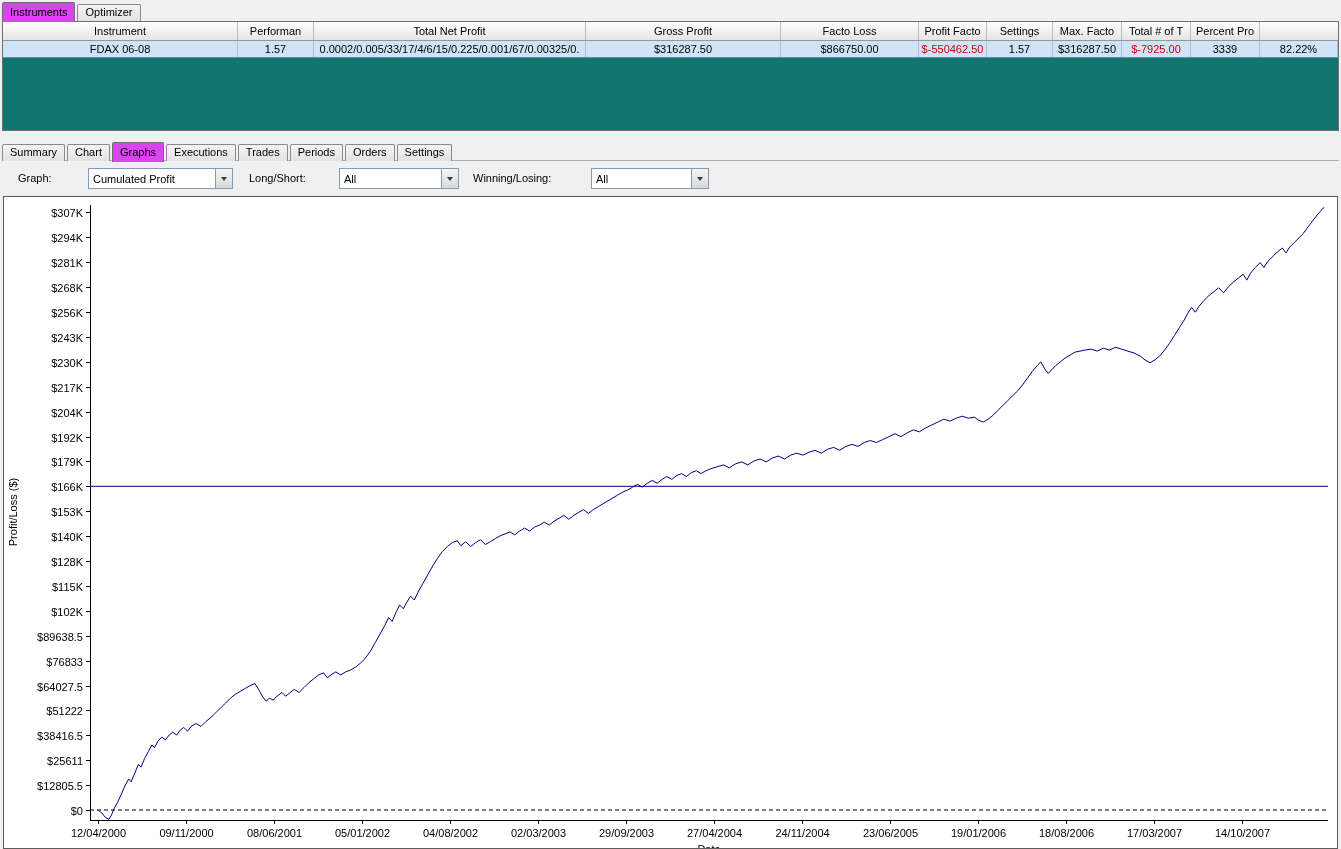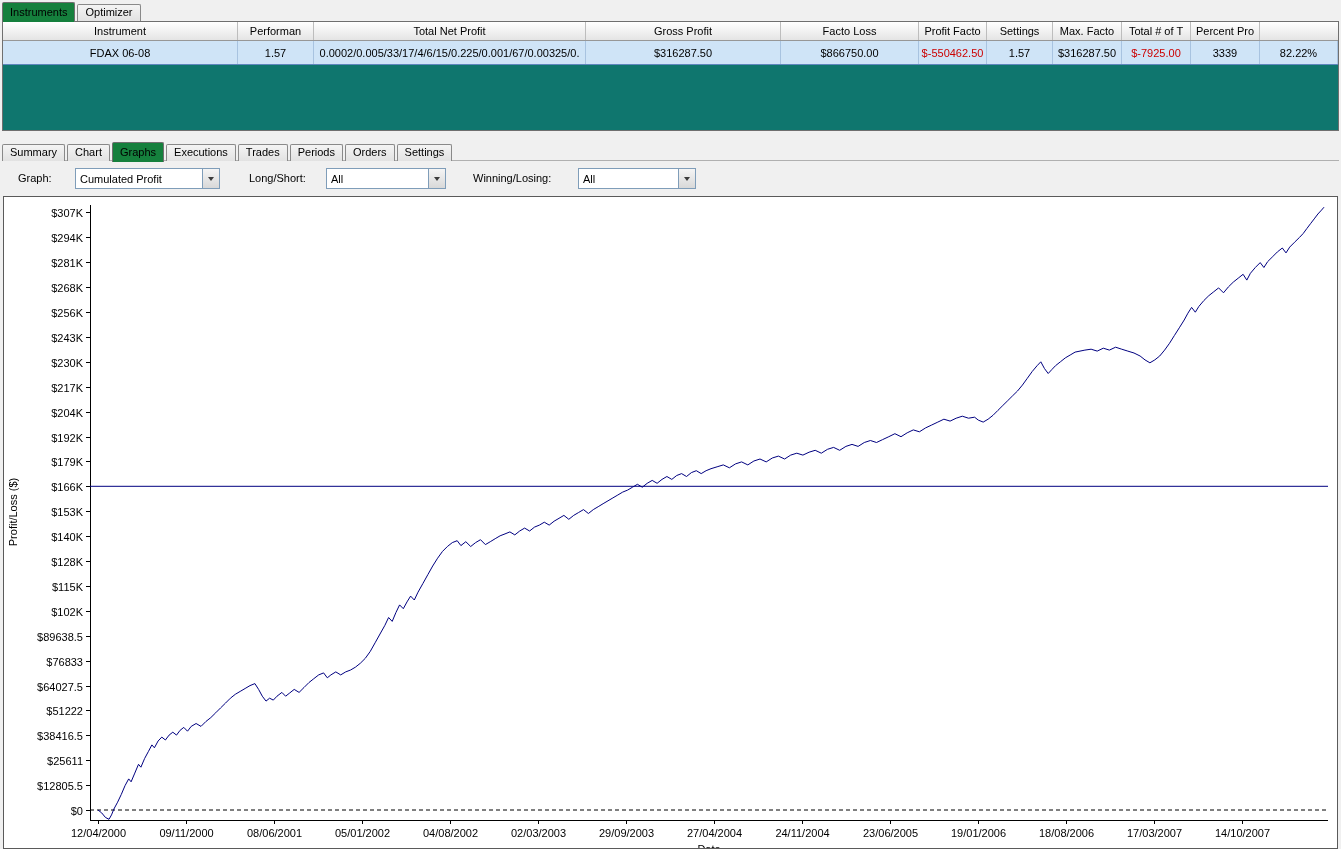--- a/index.html
+++ b/index.html
@@ -16,52 +16,52 @@
   .tabstrip { position:absolute; display:flex; align-items:flex-end; z-index:5; }
   .tabstrip.top    { left:2px; top:1px;   height:20px; }
   .tabstrip.lower  { left:2px; top:141px; height:20px; }
   .tab {
     height:17px; line-height:15px; padding:0 7px; margin-right:2px;
     border:1px solid #898989; border-bottom:none;
     background:linear-gradient(#f4f4f4,#e2e2e2);
     border-radius:2px 2px 0 0; cursor:default; white-space:nowrap;
   }
   .tab.active {
-    height:20px; line-height:18px; background:#15803d; margin-bottom:-1px;
+    height:20px; line-height:18px; background:#d946ef; margin-bottom:-1px;
     border-color:#6f6f6f;
   }
   .tabline { position:absolute; left:2px; width:1337px; height:1px; background:#b0b0b0; z-index:1; }
   .tabline.lower { top:160px; }
 
   
   .grid-panel {
     position:absolute; left:2px; top:21px; width:1337px; height:110px;
     border:1px solid #6f6f6f; background:#0f766e; z-index:2;
   }
   .grid-header, .grid-row {
     display:grid;
     grid-template-columns:235px 76px 272px 195px 138px 68px 66px 69px 69px 69px minmax(0,1fr);
   }
   .grid-header { height:19px; background:linear-gradient(#ffffff,#e4e4e4); border-bottom:1px solid #979797; }
   .hcell {
     display:flex; align-items:center; justify-content:center;
     border-right:1px solid #bdbdbd; overflow:hidden; white-space:nowrap; cursor:default;
   }
-  .grid-row { height:24px; background:#cfe4f7; border-bottom:1px solid #5f86bd; }
+  .grid-row { height:17px; background:#cfe4f7; border-bottom:1px solid #5f86bd; }
   .cell {
     display:flex; align-items:center; justify-content:center;
     border-right:1px solid #a8c3e0; overflow:hidden; white-space:nowrap;
   }
 
   
   .controls { position:absolute; left:2px; top:161px; width:1337px; height:35px; }
   .ctl-label { position:absolute; top:11px; }
   .combo {
     position:absolute; top:7px; height:21px;
-    border:1px solid #7f9db9; background:#fff; display:flex; align-items:center;
+    border:1px solid #7f9db9; background:#fff; display:flex; align-items:center;margin-left:13px;
   }
   .combo-value { flex:1; padding:0 4px; white-space:nowrap; overflow:hidden; }
   .combo-btn {
     width:17px; height:100%; border-left:1px solid #7f9db9;
     background:linear-gradient(#f5f5f5,#d8d8d8);
     display:flex; align-items:center; justify-content:center;
   }
   .combo-btn::after { content:""; border-left:3px solid transparent; border-right:3px solid transparent; border-top:4px solid #3c3c3c; }
 
   

